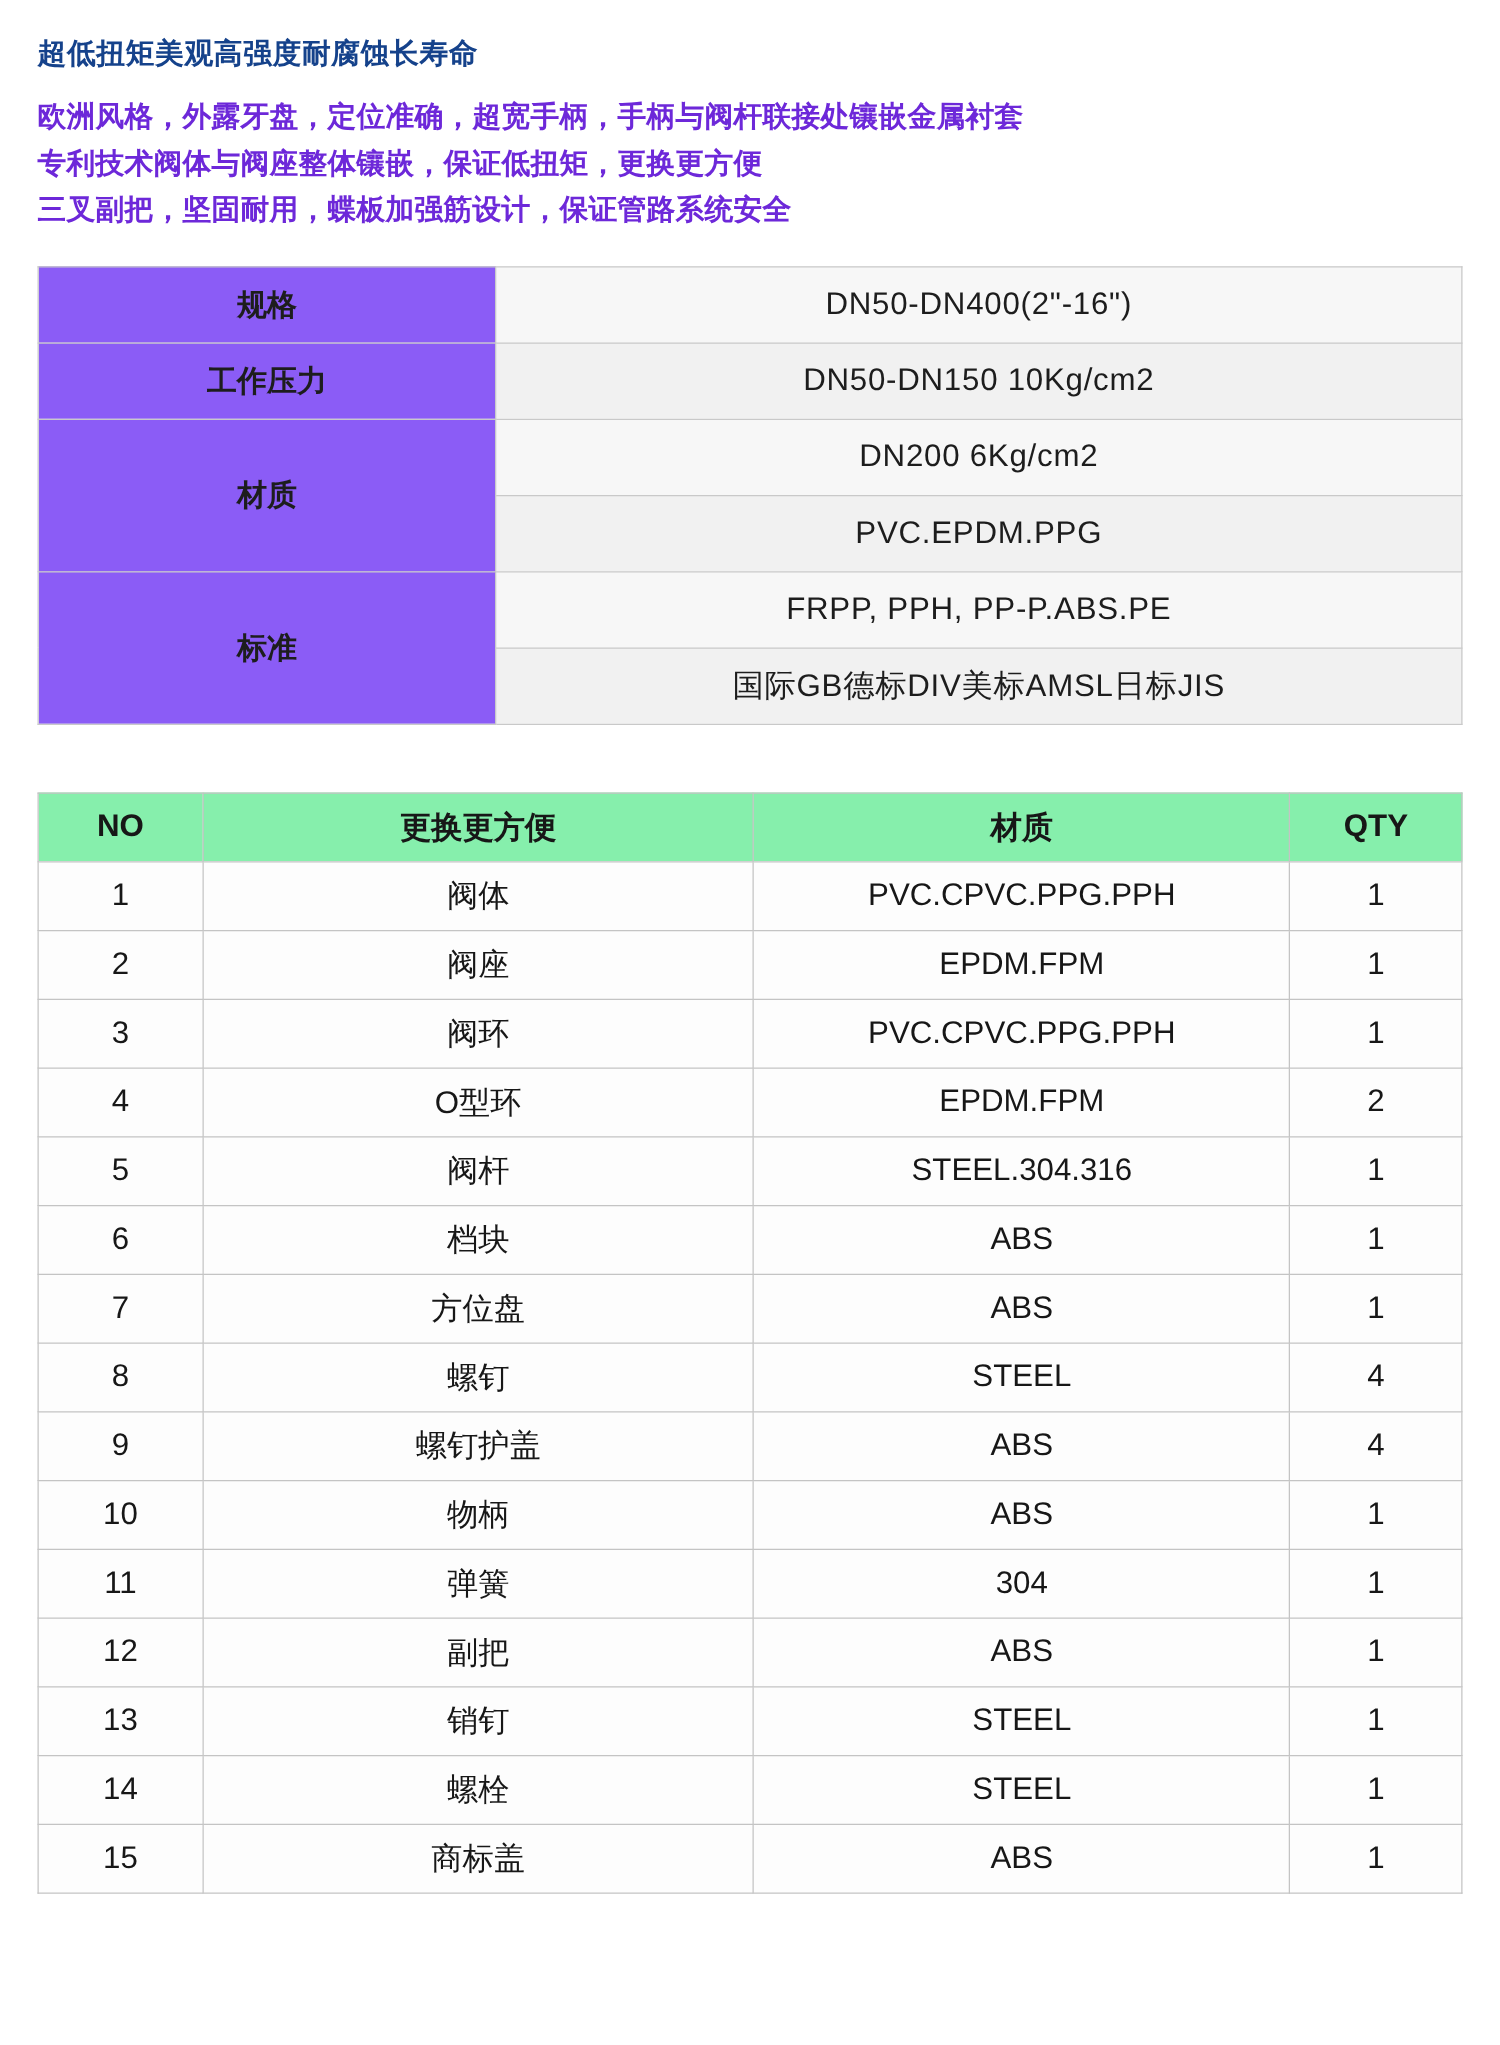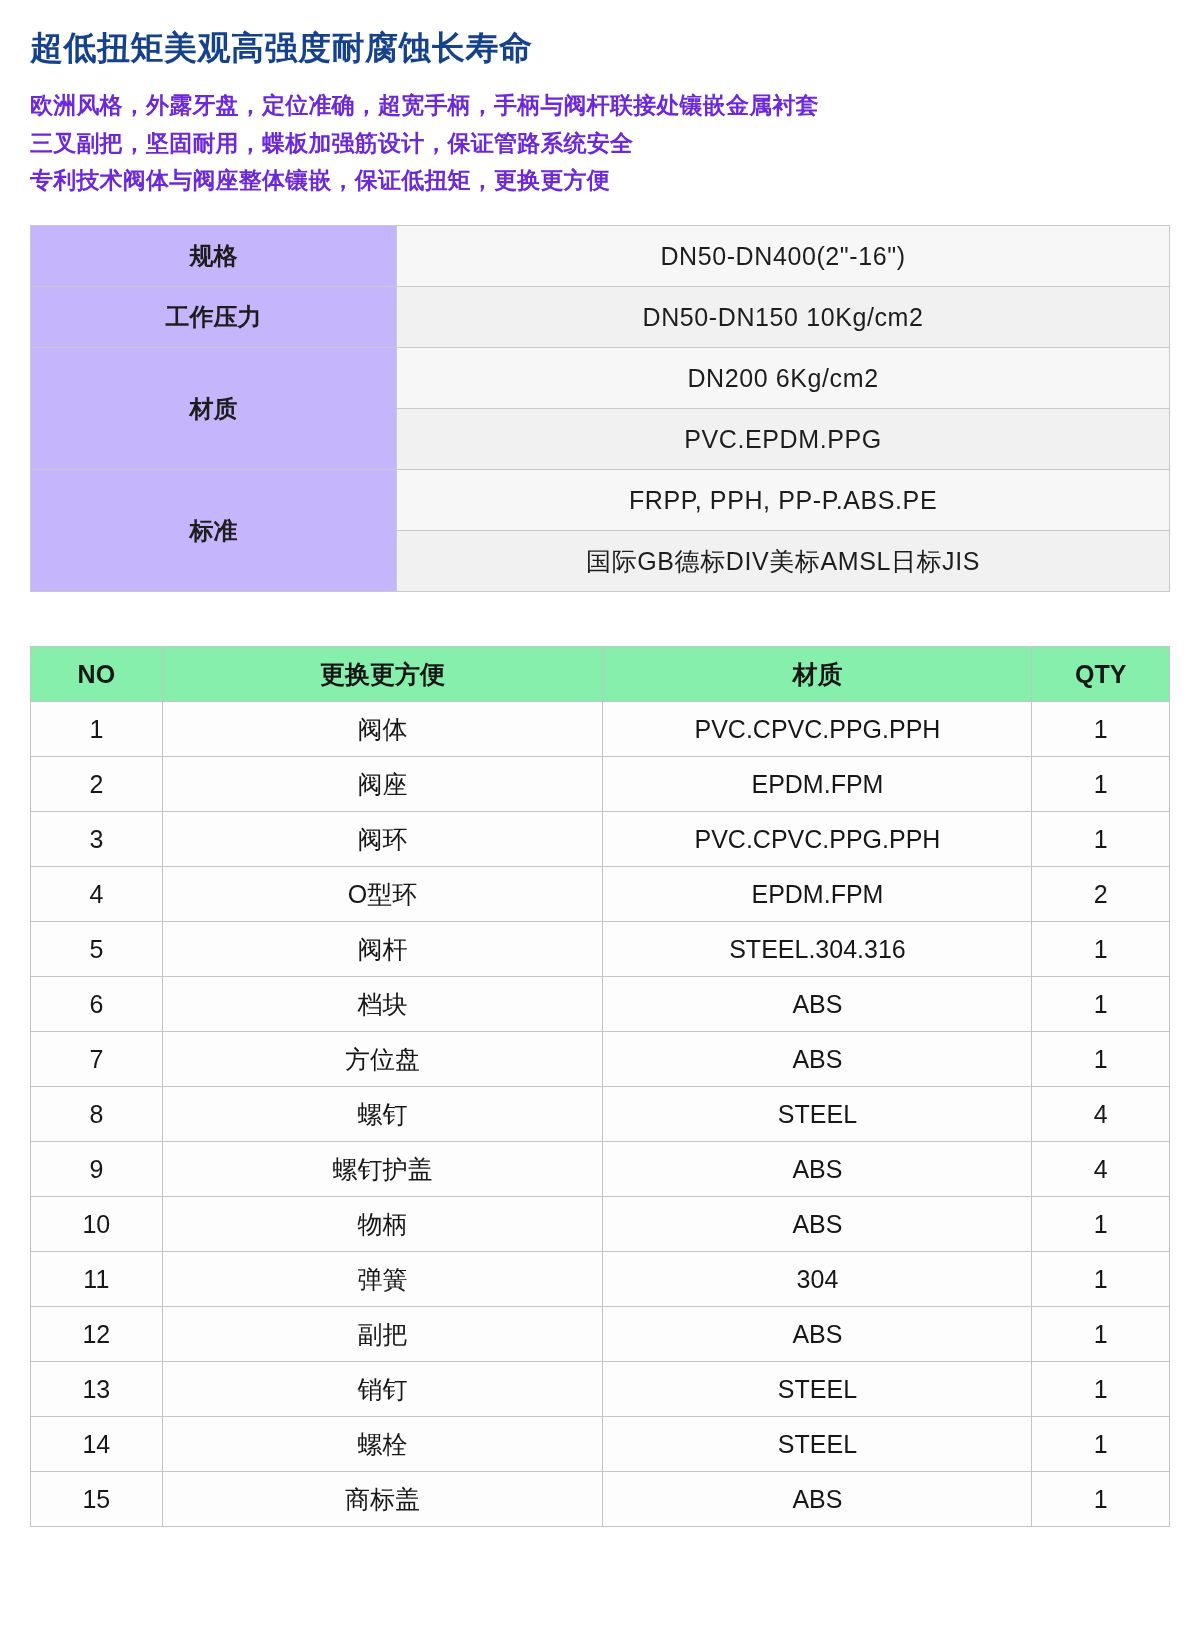--- a/index.html
+++ b/index.html
@@ -14,26 +14,25 @@
     color: #1a1a1a;
     -webkit-font-smoothing: antialiased;
   }
   .page {
     width: 1200px;
     box-sizing: border-box;
     padding: 28px 30px 20px 30px;
   }
   h1.title {
     margin: 0 0 18px 0;
-    font-size: 33px;
+    font-size: 23px;
     font-weight: bold;
     letter-spacing: 0.5px;
     color: #15428b;
     line-height: 1.25;
-    font-family: Liberation Serif, serif;
   }
   .bullets {
     margin: 0 0 26px 0;
   }
   .bullets .line {
     font-size: 23px;
     font-weight: bold;
     line-height: 1.62;
     color: #6d28d9;
     letter-spacing: 0.2px;
@@ -55,21 +54,21 @@
     text-align: center;
     vertical-align: middle;
     font-size: 25px;
     color: #1d1d1d;
     height: 44px;
   }
   table.spec td.label {
     width: 31%;
     font-weight: bold;
     font-size: 24px;
-    background: #c4b5fd;
+    background: #8b5cf6;
   }
   table.spec td.value {
     background: #f7f7f7;
     font-weight: normal;
     letter-spacing: 0.6px;
   }
   table.spec tr.alt td.value {
     background: #f1f1f1;
     margin-top: 31px;
   }
@@ -102,22 +101,22 @@
 </style>
 </head>
 <body>
 
 <div class="page">
 
   <h1 class="title" style="color: rgb(21, 66, 139);">超低扭矩美观高强度耐腐蚀长寿命</h1>
 
   <div class="bullets">
     <div class="line">欧洲风格，外露牙盘，定位准确，超宽手柄，手柄与阀杆联接处镶嵌金属衬套</div>
+    <div class="line">专利技术阀体与阀座整体镶嵌，保证低扭矩，更换更方便</div>
     <div class="line">三叉副把，坚固耐用，蝶板加强筋设计，保证管路系统安全</div>
-    <div class="line">专利技术阀体与阀座整体镶嵌，保证低扭矩，更换更方便</div>
   </div>
 
   <table class="spec">
     <tbody>
       <tr>
         <td class="label">规格</td>
         <td class="value">DN50-DN400(2"-16")</td>
       </tr>
       <tr class="alt">
         <td class="label">工作压力</td>

